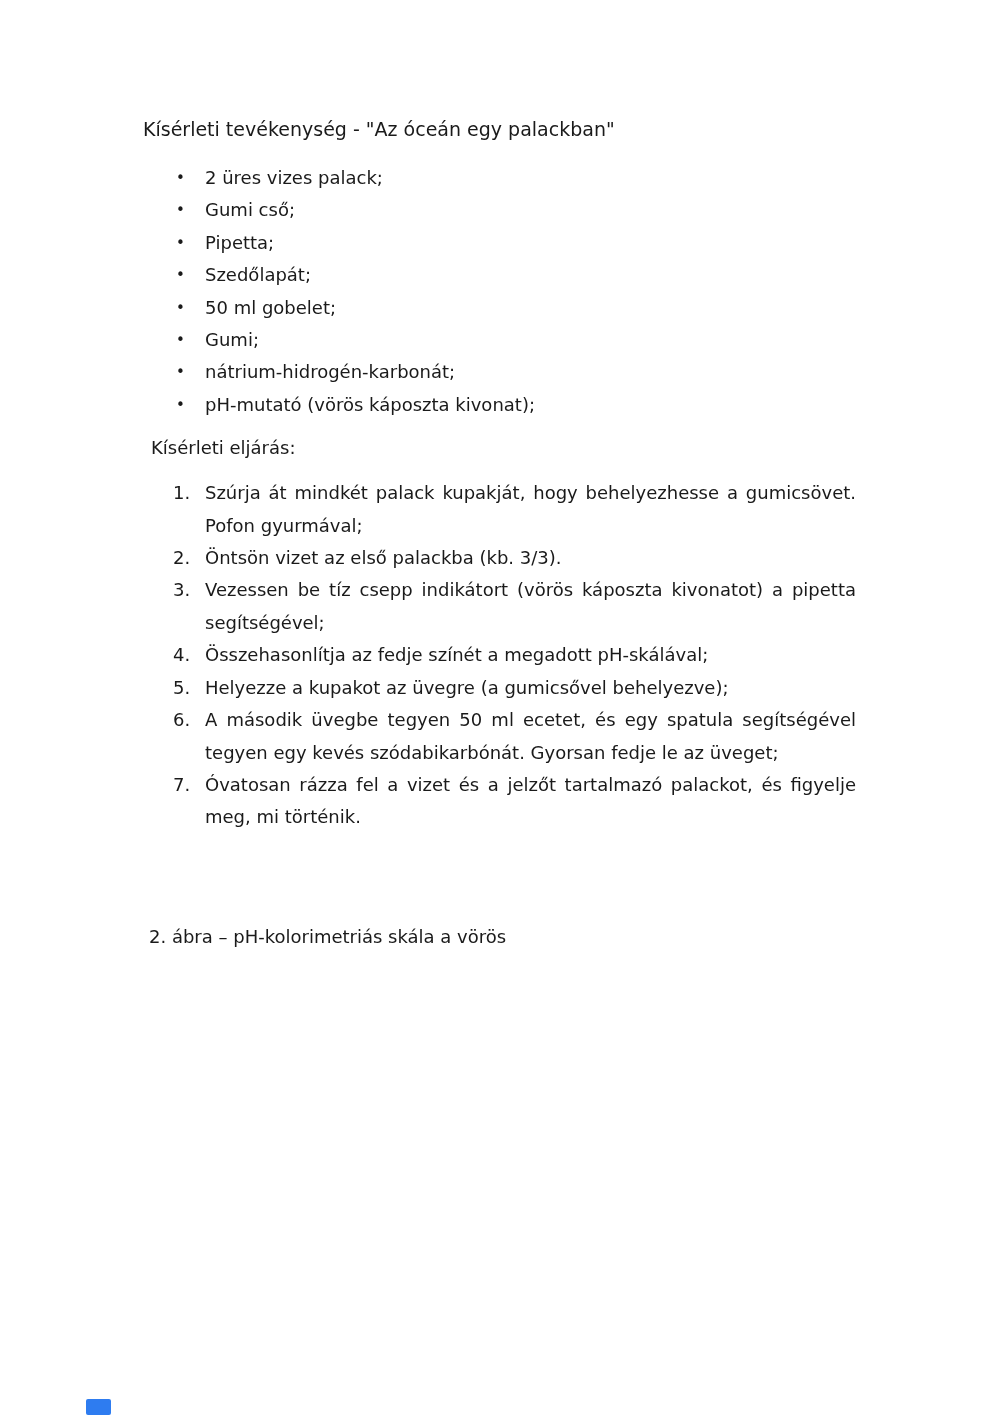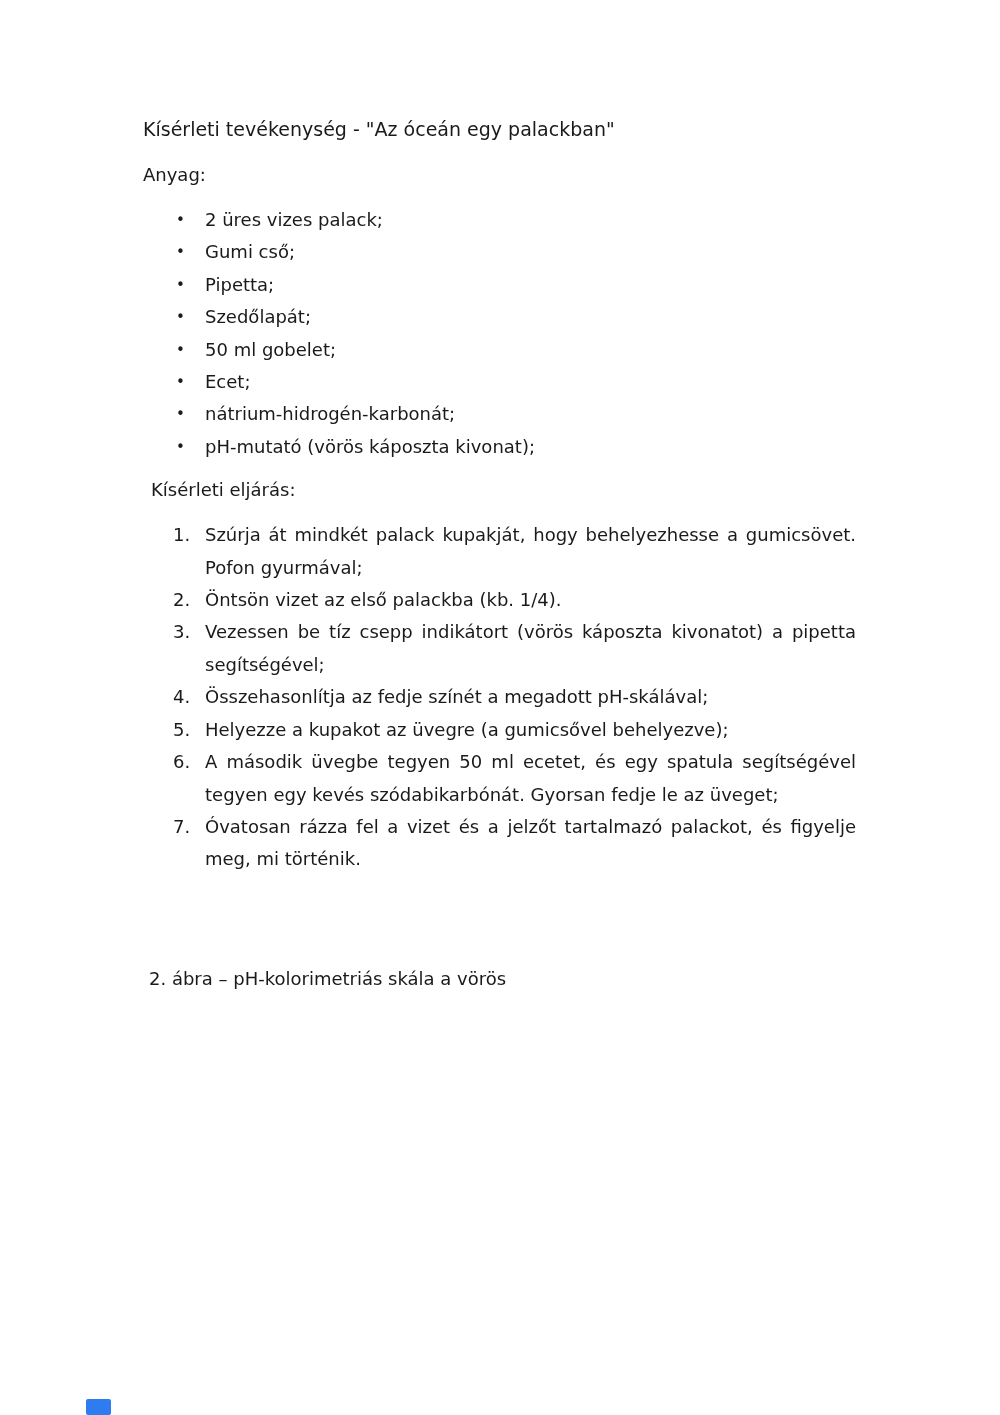--- a/index.html
+++ b/index.html
@@ -74,21 +74,20 @@
   }
 </style>
 </head>
 <body>
 
 <div class="page">
   <div class="content">
 
     <p class="doc-title">Kísérleti tevékenység - "Az óceán egy palackban"</p>
 
-    <p class="subhead">Anyag:</p>
 
     <ul class="doclist">
       <li>
         <span class="marker">•</span>
         <span class="text">2 üres vizes palack;</span>
       </li>
       <li>
         <span class="marker">•</span>
         <span class="text">Gumi cső;</span>
       </li>
@@ -99,42 +98,42 @@
       <li>
         <span class="marker">•</span>
         <span class="text">Szedőlapát;</span>
       </li>
       <li>
         <span class="marker">•</span>
         <span class="text">50 ml gobelet;</span>
       </li>
       <li>
         <span class="marker">•</span>
-        <span class="text">Ecet;</span>
+        <span class="text">Gumi;</span>
       </li>
       <li>
         <span class="marker">•</span>
         <span class="text">nátrium-hidrogén-karbonát;</span>
       </li>
       <li>
         <span class="marker">•</span>
         <span class="text">pH-mutató (vörös káposzta kivonat);</span>
       </li>
     </ul>
 
     <p class="subhead procedure-head">Kísérleti eljárás:</p>
 
     <ol class="doclist">
       <li>
         <span class="marker">1.</span>
         <span class="text">Szúrja át mindkét palack kupakját, hogy behelyezhesse a gumicsövet. Pofon gyurmával;</span>
       </li>
       <li>
         <span class="marker">2.</span>
-        <span class="text">Öntsön vizet az első palackba (kb. 1/4).</span>
+        <span class="text">Öntsön vizet az első palackba (kb. 3/3).</span>
       </li>
       <li>
         <span class="marker">3.</span>
         <span class="text">Vezessen be tíz csepp indikátort (vörös káposzta kivonatot) a pipetta segítségével;</span>
       </li>
       <li>
         <span class="marker">4.</span>
         <span class="text">Összehasonlítja az fedje színét a megadott pH-skálával;</span>
       </li>
       <li>

